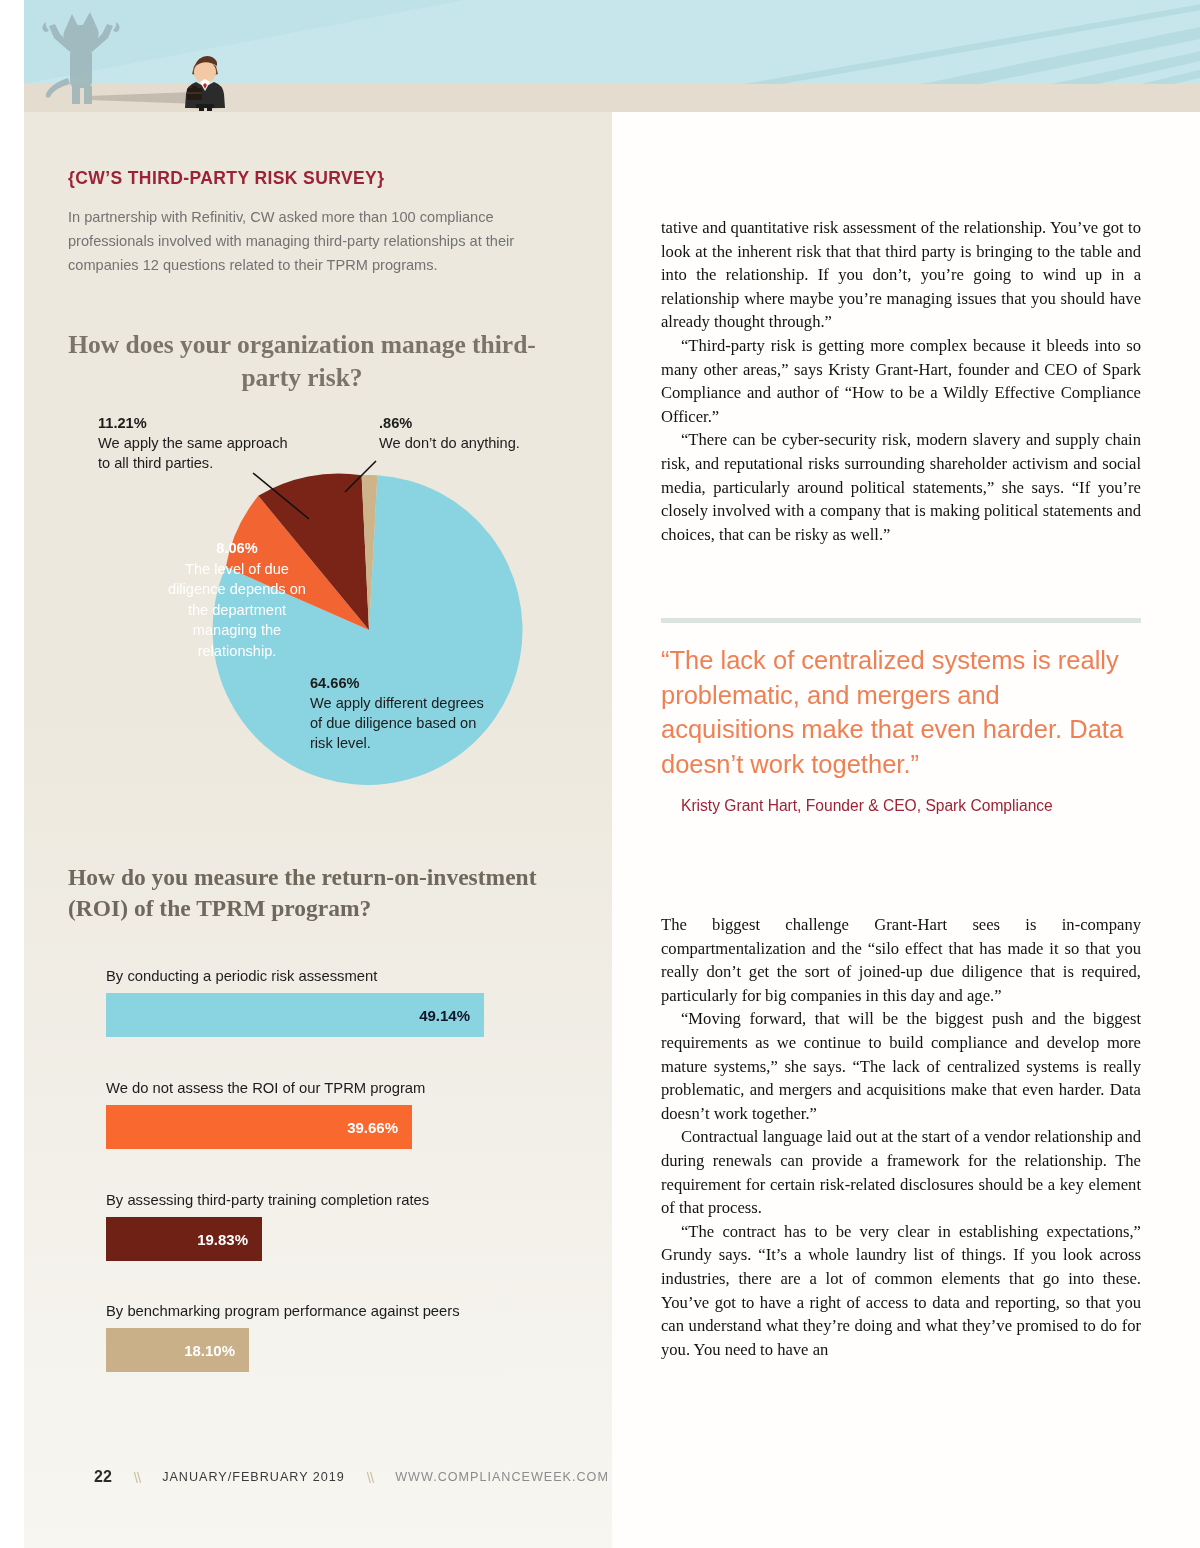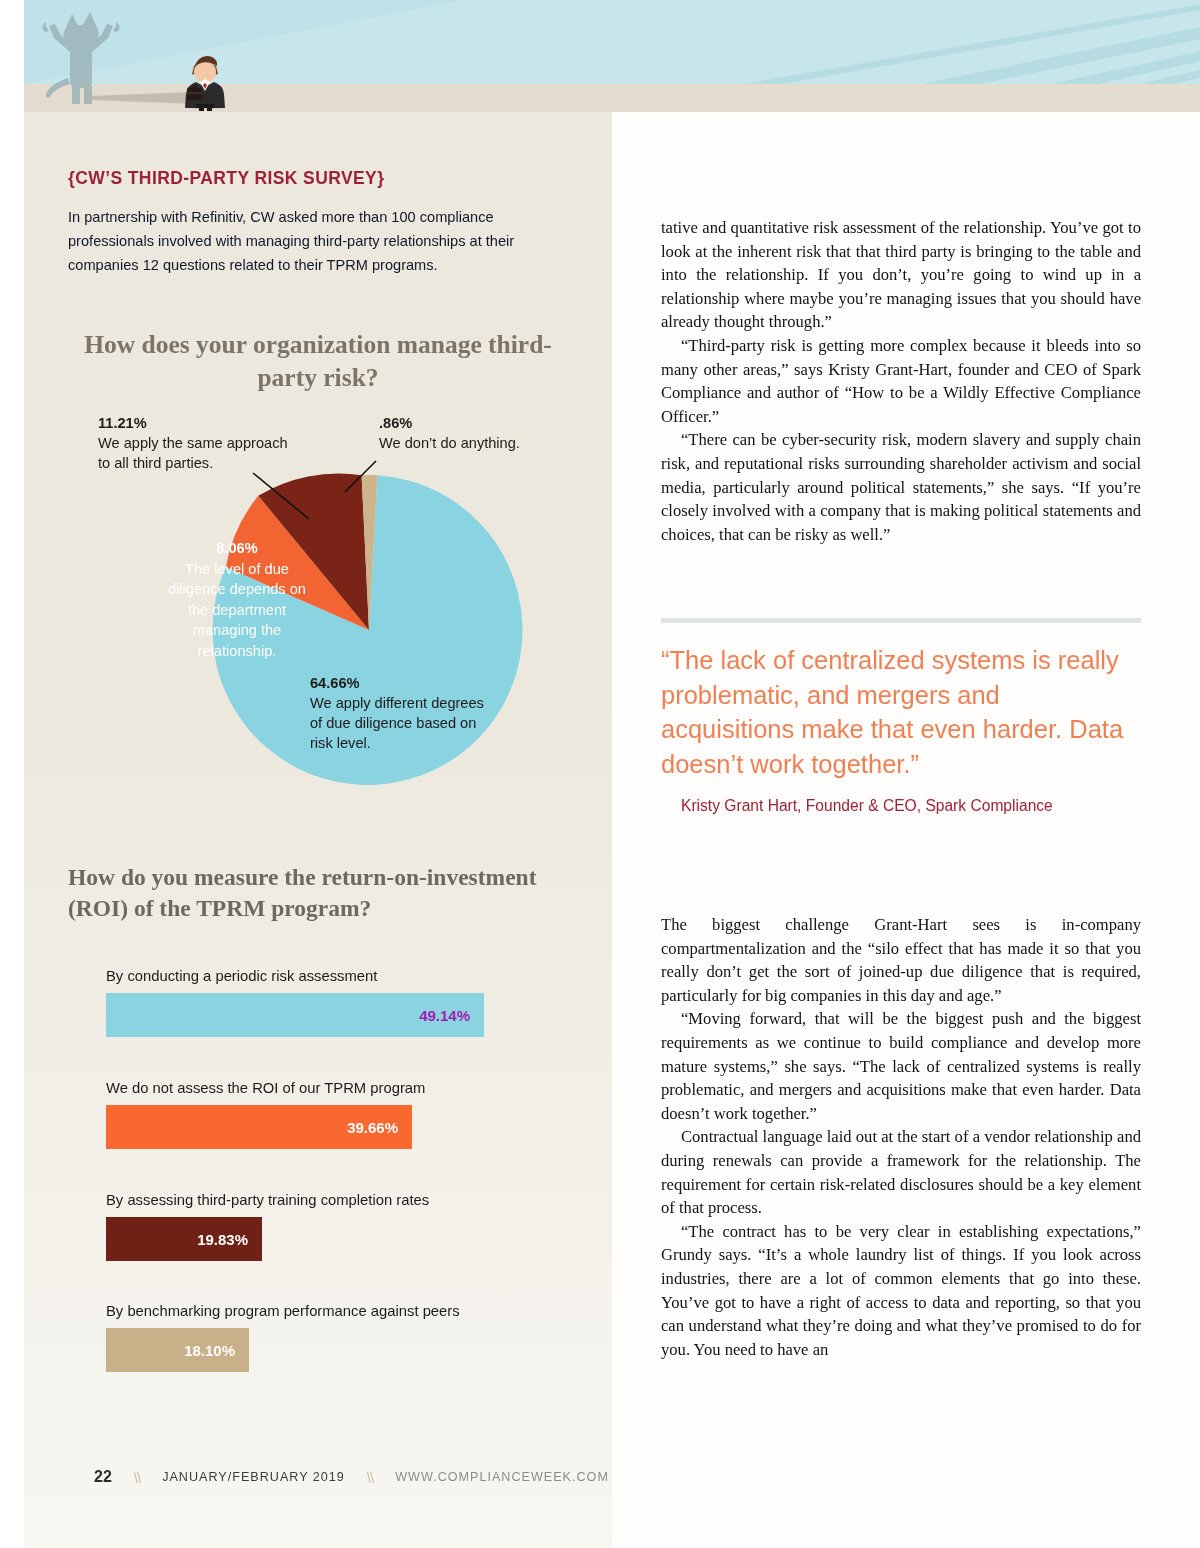--- a/index.html
+++ b/index.html
@@ -29,25 +29,25 @@
   }
 
   
   .survey-kicker {
     position: absolute; left: 44px; top: 168px; width: 520px;
     font-size: 17.5px; font-weight: bold; letter-spacing: .4px;
     color: #9d2235;
   }
   .survey-intro {
     position: absolute; left: 44px; top: 205px; width: 510px;
-    font-size: 14.6px; line-height: 24px; color: #0f172a;
+    font-size: 14.6px; line-height: 24px; color: #737373;
   }
 
   .pie-title {
-    position: absolute; left: 44px; top: 328px; width: 500px;
+    position: absolute; left: 28px; top: 328px; width: 500px;
     text-align: center;
     font-family: "Liberation Serif", serif;
     font-weight: bold; font-size: 25.5px; line-height: 33px;
     color: #7b7468;
   }
 
   .pie-wrap { position: absolute; left: 0; top: 0; width: 588px; height: 860px; }
 
   .pie-label { position: absolute; font-size: 14.6px; line-height: 20px; color: #1c1c1c; }
   .pie-label b { font-weight: bold; }
@@ -204,21 +204,21 @@
     <b>64.66%</b><br>
     <span>We apply different degrees of due diligence based on risk level.</span>
   </div>
 
   <div class="bar-title">How do you measure the return-on-investment (ROI) of the TPRM program?</div>
 
   <div class="bar-group" style="top:968px">
     <div class="bar-cap">By conducting a periodic risk assessment</div>
     <div class="bar-track">
       <div class="bar-fill" id="bf0" style="width: 378px; background: rgb(138, 211, 224);">
-        <span class="bar-val" id="bv0" style="color: #a21caf;">49.14%</span>
+        <span class="bar-val" id="bv0" style="color: #0f172a;">49.14%</span>
       </div>
     </div>
   </div>
 
   <div class="bar-group" style="top:1080px">
     <div class="bar-cap">We do not assess the ROI of our TPRM program</div>
     <div class="bar-track">
       <div class="bar-fill" id="bf1" style="width: 306px; background: rgb(249, 104, 47);">
         <span class="bar-val" id="bv1" style="color: rgb(255, 255, 255);">39.66%</span>
       </div>

